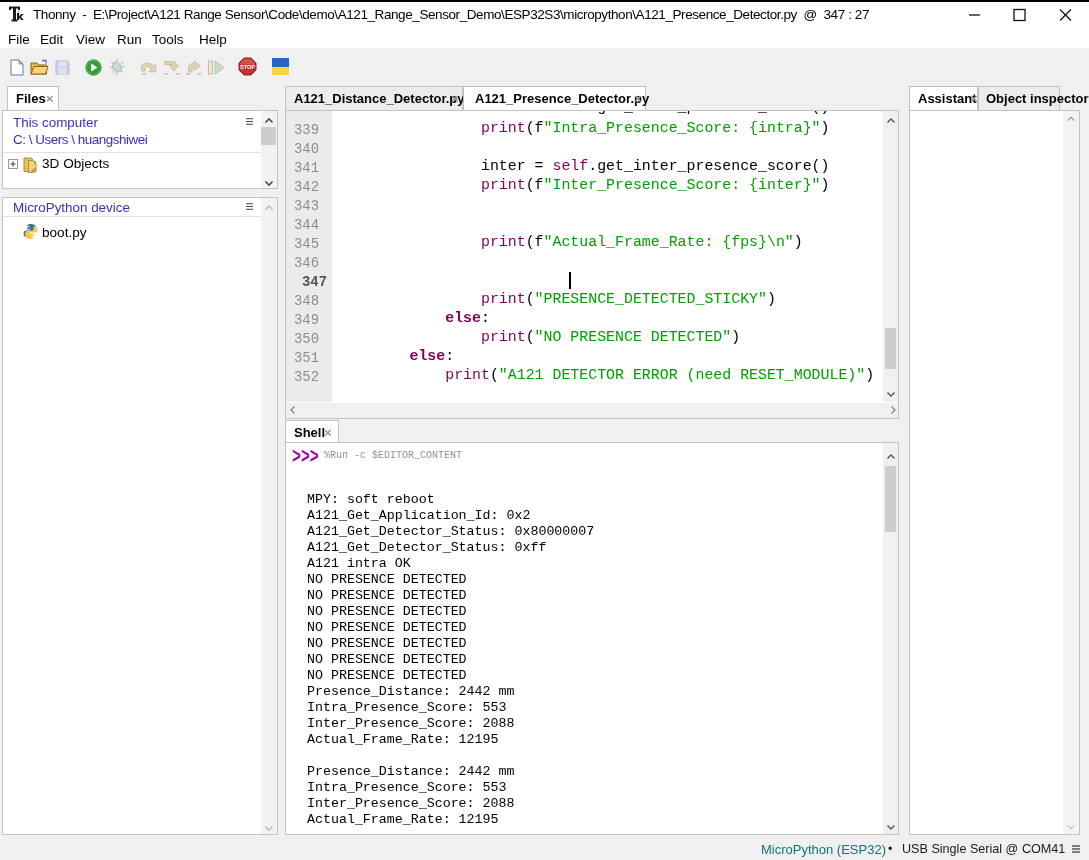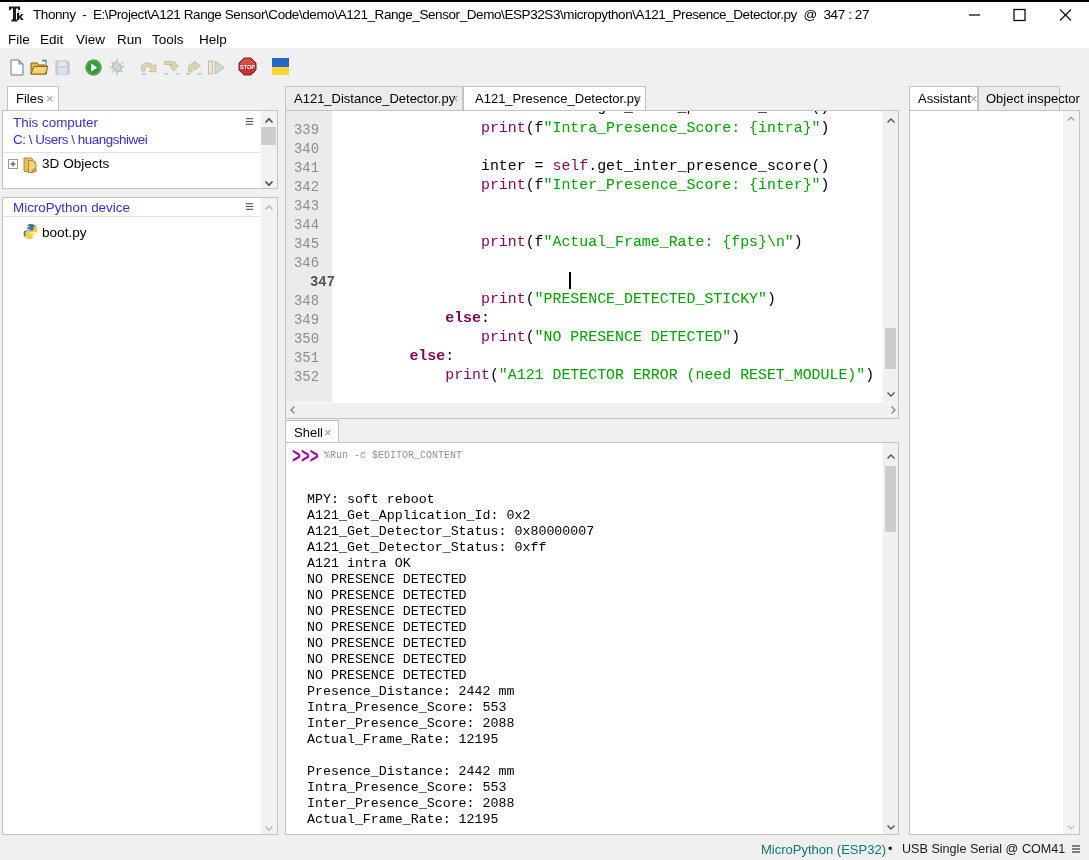--- a/index.html
+++ b/index.html
@@ -10,21 +10,21 @@
 #topborder { left:0; top:0; width:1089px; height:2px; background:#000; }
 #titlebar { left:0; top:2px; width:1089px; height:25px; background:#fff; }
 #title-text { left:33px; top:7px; font-size:13.5px; letter-spacing:-0.42px; color:#000; white-space:pre; }
 
 #menubar { left:0; top:27px; width:1089px; height:21px; background:#fff; }
 .menuitem { position:absolute; top:5px; font-size:13.5px; color:#000; }
 
 #toolbar { left:0; top:48px; width:1089px; height:36px; background:#f0f0f0; }
 
 .panel { background:#fff; border:1px solid #c3c3c3; }
-.tab { position:absolute; background:#fff; border:1px solid #c3c3c3; border-bottom:none; font-size:13px; color:#000; white-space:nowrap; }
+.tab { position:absolute; background:#fff; border:1px solid #c3c3c3; border-bottom:none; font-size:13px; color:#000; white-space:nowrap;font-weight:bold; }
 .chev { z-index:5; }
 .tab.inactive { background:#ececec; }
 .tabx { color:#979797; font-size:13px; }
 
 .bluedir { color:#3730c4; font-size:13.4px; }
 .treeitem { color:#000; font-size:13.6px; }
 
 #gutter { background:#ebebeb; }
 .lnum { position:absolute; width:34px; text-align:right; font-family:"Liberation Mono", monospace; font-size:13.9px; color:#8c8c8c; line-height:19px; padding-top:1.5px; }
 .lnum.cur { color:#555; font-weight:bold; }
@@ -204,21 +204,21 @@
 <div id="editor" style="position:absolute;left:285px;top:111px;width:597px;height:291px;overflow:hidden">
   <div class="lnum" style="left:0px;top:-11px;height:19px;overflow:hidden"></div>
   <div class="lnum" style="left:0px;top:8px">339</div>
   <div class="lnum" style="left:0px;top:27px">340</div>
   <div class="lnum" style="left:0px;top:46px">341</div>
   <div class="lnum" style="left:0px;top:65px">342</div>
   <div class="lnum" style="left:0px;top:84px">343</div>
   <div class="lnum" style="left:0px;top:103px">344</div>
   <div class="lnum" style="left:0px;top:122px">345</div>
   <div class="lnum" style="left:0px;top:141px">346</div>
-  <div class="lnum cur" style="left:16px;top:160px">347</div>
+  <div class="lnum cur" style="left:8px;top:160px">347</div>
   <div class="lnum" style="left:0px;top:179px">348</div>
   <div class="lnum" style="left:0px;top:198px">349</div>
   <div class="lnum" style="left:0px;top:217px">350</div>
   <div class="lnum" style="left:0px;top:236px">351</div>
   <div class="lnum" style="left:0px;top:255px">352</div>
   <div class="codeline" style="left:53px;top:-13px">                intra = <span class="bi">self</span>.get_intra_presence_score()</div>
   <div class="codeline" style="left:53px;top:8px">                <span class="bi">print</span>(f<span class="st">"Intra_Presence_Score: {intra}"</span>)</div>
   <div class="codeline" style="left:53px;top:46px">                inter = <span class="bi">self</span>.get_inter_presence_score()</div>
   <div class="codeline" style="left:53px;top:65px">                <span class="bi">print</span>(f<span class="st">"Inter_Presence_Score: {inter}"</span>)</div>
   <div class="codeline" style="left:53px;top:122px">                <span class="bi">print</span>(f<span class="st">"Actual_Frame_Rate: {fps}\n"</span>)</div>

